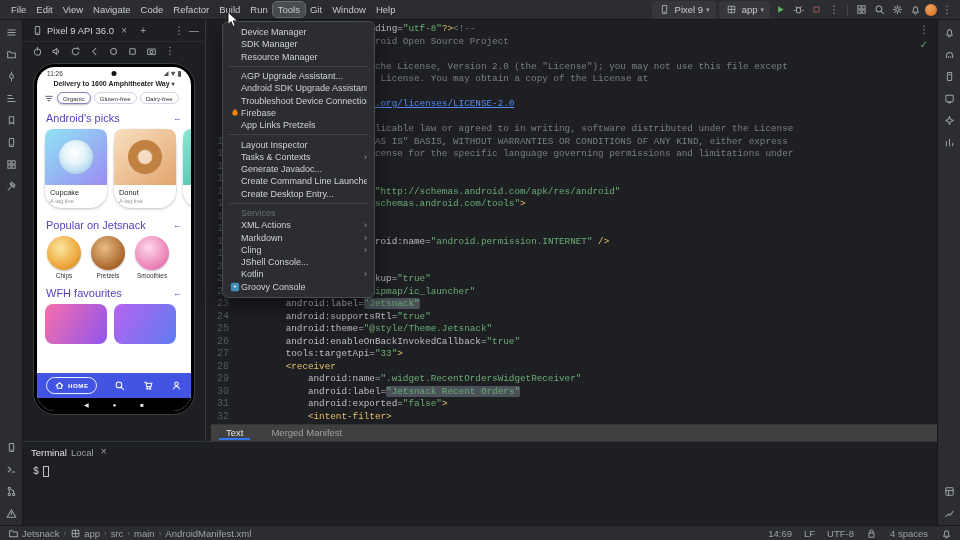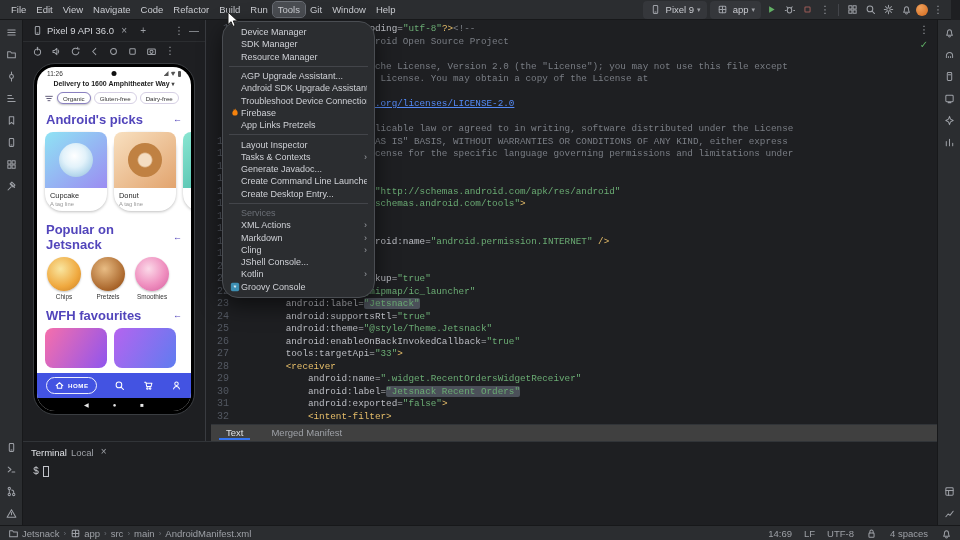--- a/index.html
+++ b/index.html
@@ -2,21 +2,21 @@
 <html><head>
 <meta charset="utf-8">
 <style>
 *{margin:0;padding:0;box-sizing:border-box}
 body{background:#0e0f10}
 .app{position:relative;width:960px;height:540px;background:#1e1f22;font-family:"Liberation Sans",sans-serif;color:#bcbec4;overflow:hidden;font-size:9.5px}
 .ic{display:inline-flex;align-items:center;justify-content:center;width:14px;height:14px;color:#9da0a6;flex:none}
 .ic.tx{font-size:10px;line-height:1}
 .ic svg{display:block}
 
-.menubar{position:absolute;top:0;left:0;right:9px;height:20px;background:#2b2d30;border-bottom:1px solid #17181a;display:flex;align-items:center;padding:0 6px;z-index:10}
+.menubar{position:absolute;top:0;left:0;right:0;height:20px;background:#2b2d30;border-bottom:1px solid #17181a;display:flex;align-items:center;padding:0 6px;z-index:10}
 .menus{display:flex;align-items:center;height:100%}
 .menu-item{padding:2px 5px;border-radius:4px;color:#c9cbd0;white-space:nowrap}
 .menu-item.active{background:#4a4d52;outline:1px solid #6a6e75}
 .mb-right{margin-left:auto;display:flex;align-items:center;gap:3px}
 .tb-chip{display:flex;align-items:center;gap:3px;background:#35373b;border-radius:4px;padding:2px 6px;color:#c9cbd0;white-space:nowrap}
 .tb-chip .caret{font-size:7px;color:#9da0a6}
 .avatar{width:12px;height:12px;border-radius:50%;background:radial-gradient(circle at 35% 30%,#f0a05a,#d2691e)}
 .tb-sep{width:1px;height:12px;background:#43454a;margin:0 3px}
 .ic[data-name="play-icon"]{color:#62b065}
 .ic[data-name="stop-icon"]{color:#9c5b57}
@@ -40,21 +40,21 @@
 .i-tri{clip-path:polygon(100% 0,100% 100%,0 100%)}
 .i-wifi{clip-path:polygon(50% 100%,0 15%,100% 15%);border-radius:50%}
 .i-bat{width:3.5px!important;height:6px!important;border-radius:1px}
 .p-delivery{display:flex;align-items:center;justify-content:center;gap:2px;padding-top:3px;font-size:7px;font-weight:bold;color:#1d1d1d}
 .p-delivery .dcaret{font-size:6px;color:#444}
 .p-chips{display:flex;align-items:center;gap:3px;padding:5px 7px 2px}
 .p-chips .ic{width:10px;height:10px;color:#55506e}
 .chip-f{font-size:6.2px;color:#333;border:1px solid #d6d0e4;border-radius:8px;padding:1.5px 5px;white-space:nowrap;background:#fff}
 .chip-f.sel{border-color:#8a80c0;box-shadow:0 1px 2px rgba(0,0,0,.25)}
 .p-sec{display:flex;justify-content:space-between;align-items:center;padding:6px 9px 3px}
-.p-sec-t{font-size:13px;font-weight:bold;color:#5245bb}
+.p-sec-t{font-size:11px;font-weight:normal;color:#5245bb}
 .p-sec-a{color:#5245bb;font-size:9px;line-height:1}
 .p-cards{display:flex;gap:7px;padding:2px 0 5px 8px;overflow:hidden}
 .card{width:62px;flex:none;background:#fff;border-radius:17px;box-shadow:0 1px 3px rgba(0,0,0,.25)}
 .card-img{height:56px;border-radius:8px 8px 0 0;position:relative}
 .card-food{position:absolute;left:50%;top:50%;transform:translate(-50%,-50%);width:34px;height:34px;border-radius:50%}
 .card-name{font-size:7.4px;color:#262626;padding:3px 5px 0}
 .card-tag{font-size:5.8px;color:#999;padding:1px 5px 4px}
 .p-circles{display:flex;gap:8px;padding:2px 9px}
 .circ{width:36px;text-align:center}
 .circ-img{width:34px;height:34px;border-radius:50%;margin:0 auto;box-shadow:0 1px 2px rgba(0,0,0,.25)}
@@ -89,21 +89,21 @@
 .term-body{padding:4px 10px;font-family:"Liberation Mono",monospace;font-size:10px;display:flex;gap:4px;align-items:center;color:#cfd1d6}
 .cursorbox{width:6px;height:11px;border:1px solid #c2c4ca}
 
 .statusbar{position:absolute;left:0;right:0;bottom:0;height:15px;background:#2b2d30;border-top:1px solid #17181a;display:flex;align-items:center;padding:0 8px;color:#9da0a6;z-index:6}
 .crumbs{display:flex;align-items:center;gap:4px}
 .crumb{display:flex;align-items:center;gap:3px;white-space:nowrap}
 .crumb-sep{color:#6a6e75;font-size:8px}
 .sb-right{margin-left:auto;display:flex;align-items:center;gap:12px;white-space:nowrap}
 .sb-right .ic{width:12px;height:12px}
 
-.popup{position:absolute;left:222px;top:21px;width:153px;background:#2b2d30;border:1px solid #4a4d52;border-radius:16px;box-shadow:0 8px 22px rgba(0,0,0,.55);padding:4px 0;z-index:50;font-size:9px}
+.popup{position:absolute;left:222px;top:21px;width:153px;background:#2b2d30;border:1px solid #4a4d52;border-radius:6px;box-shadow:0 8px 22px rgba(0,0,0,.55);padding:4px 0;z-index:50;font-size:9px}
 .mi{display:flex;align-items:center;height:12.3px;padding:0 7px 0 5px;color:#cfd1d6;white-space:nowrap}
 .mi-ic{width:13px;flex:none;display:flex;align-items:center;justify-content:center}
 .mi-label{overflow:hidden;text-overflow:clip}
 .mi-arrow{margin-left:auto;color:#9da0a6;font-size:9px;padding-left:6px}
 .mi.disabled{color:#6b6f76}
 .mi-sep{height:1px;background:#43454a;margin:3px 6px}
 .cursor-arrow{position:absolute;left:227px;top:11px;z-index:60}
 </style>
 </head>
 <body>

